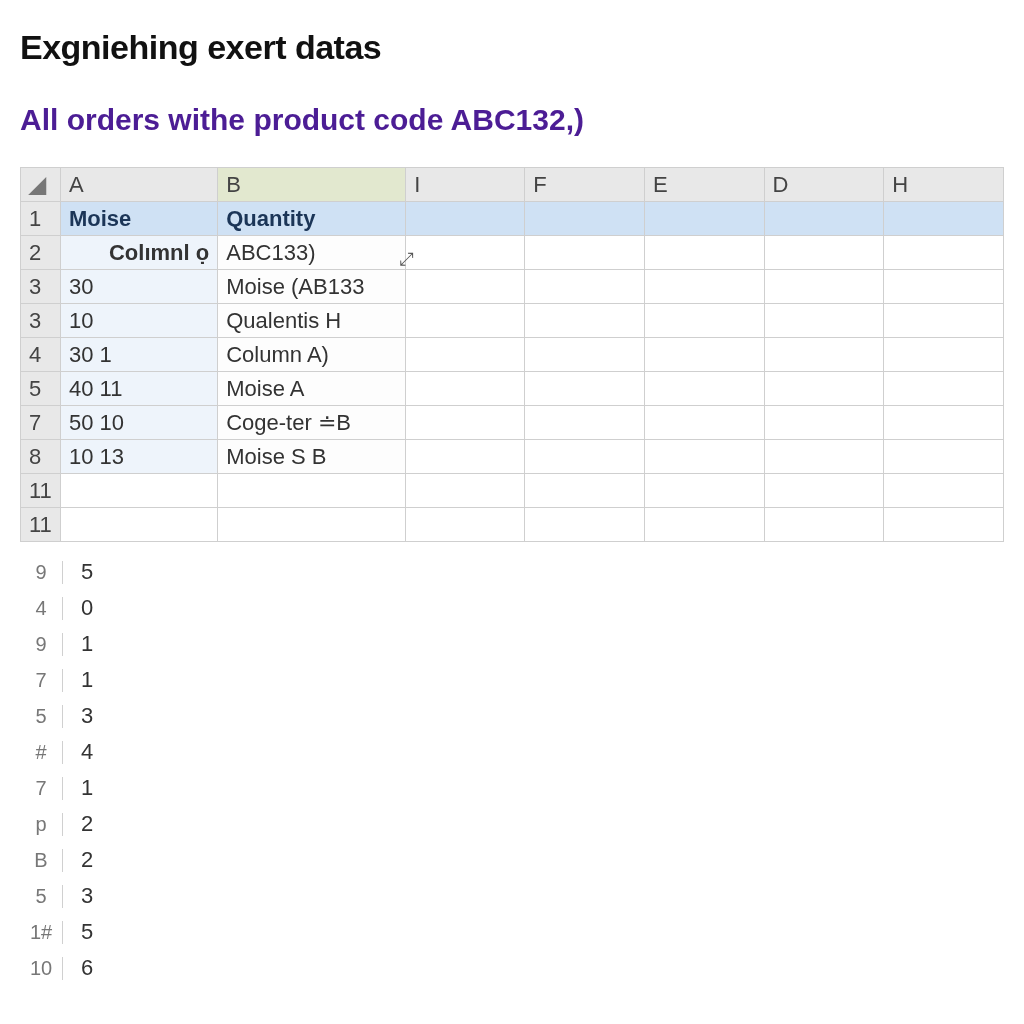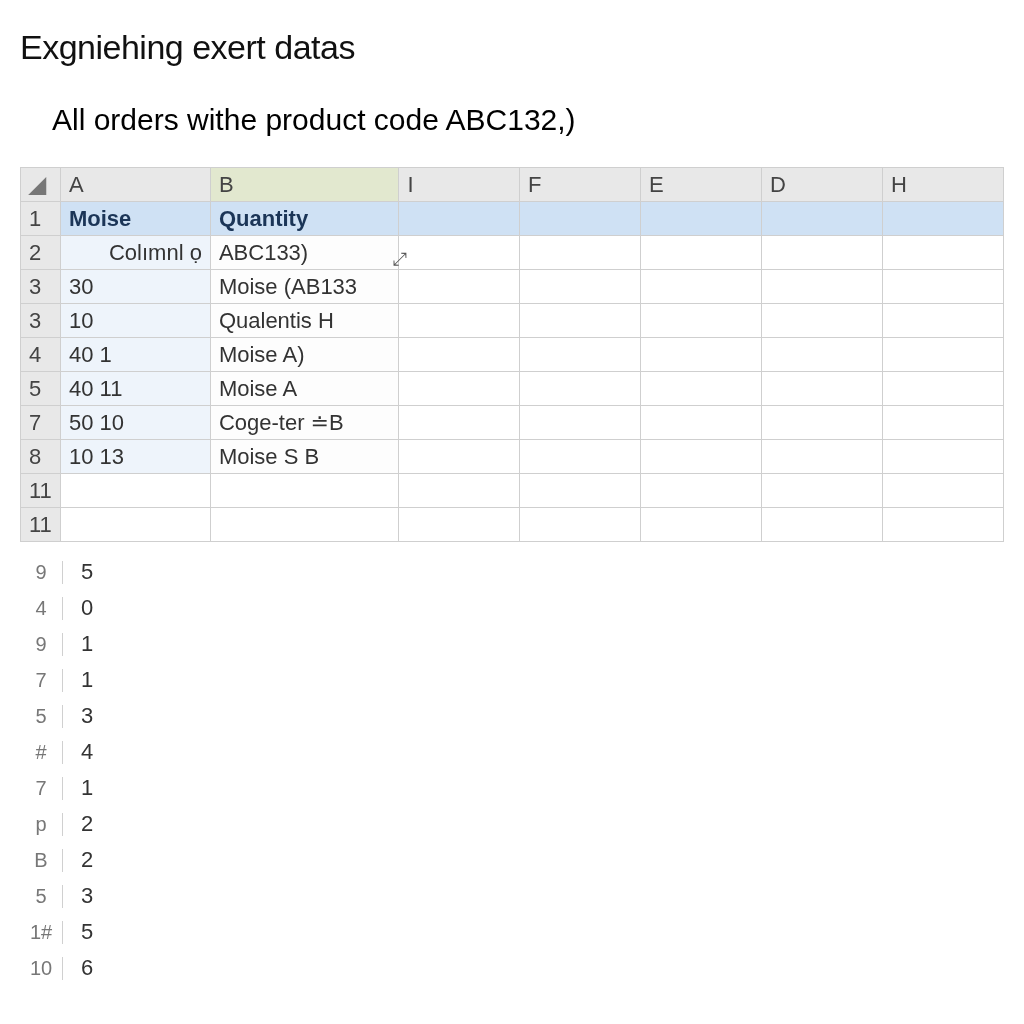--- a/index.html
+++ b/index.html
@@ -10,31 +10,30 @@
     background: #ffffff;
     font-family: "Segoe UI", Arial, sans-serif;
     color: #222;
     overflow: hidden;
   }
   .page {
     padding: 28px 20px 0 20px;
   }
   .title {
     font-size: 34px;
-    font-weight: 400;
+    font-weight: 700;
     letter-spacing: -0.5px;
     margin-bottom: 36px;
     color: #111;
   }
   .subtitle {
     font-size: 30px;
-    font-weight: 400;
+    font-weight: 700;
     margin-bottom: 30px;
-    color: #000000;
-    margin-left: 32px;
+    color: #4c1d95;
   }
 
   
   .sheet {
     border-collapse: collapse;
     font-size: 22px;
     color: #333;
   }
   .sheet td, .sheet th {
     border: 1px solid #cfcfcf;
@@ -85,21 +84,21 @@
   }
 
   
   .sel-block .colA-cell {
     background: #eef4fb;
   }
   .sel-block .colB-cell {
     background: #fdfdfd;
   }
   .sel-block.first .colA-cell {
-    font-weight: 400;
+    font-weight: 700;
     padding-left: 48px;
   }
 
   
   .b-top    { border-top: 2px solid #2a5a2a; }
   .b-bot    { border-bottom: 2px solid #2a5a2a; }
   .b-left   { border-left: 2px solid #2a5a2a; }
   .b-right  { border-right: 2px solid #2a5a2a; }
 
   
@@ -194,22 +193,22 @@
       <td class="cell colA-cell">10</td>
       <td class="cell colB-cell b-left b-right">Qualentis H</td>
       <td class="cell"></td>
       <td class="cell"></td>
       <td class="cell"></td>
       <td class="cell"></td>
       <td class="cell"></td>
     </tr>
     <tr class="sel-block">
       <td class="rowhdr">4</td>
-      <td class="cell colA-cell">40 1</td>
-      <td class="cell colB-cell b-left b-right">Moise A)</td>
+      <td class="cell colA-cell">30 1</td>
+      <td class="cell colB-cell b-left b-right">Column A)</td>
       <td class="cell"></td>
       <td class="cell"></td>
       <td class="cell"></td>
       <td class="cell"></td>
       <td class="cell"></td>
     </tr>
     <tr class="sel-block">
       <td class="rowhdr">5</td>
       <td class="cell colA-cell">40 11</td>
       <td class="cell colB-cell b-left b-right">Moise A</td>

